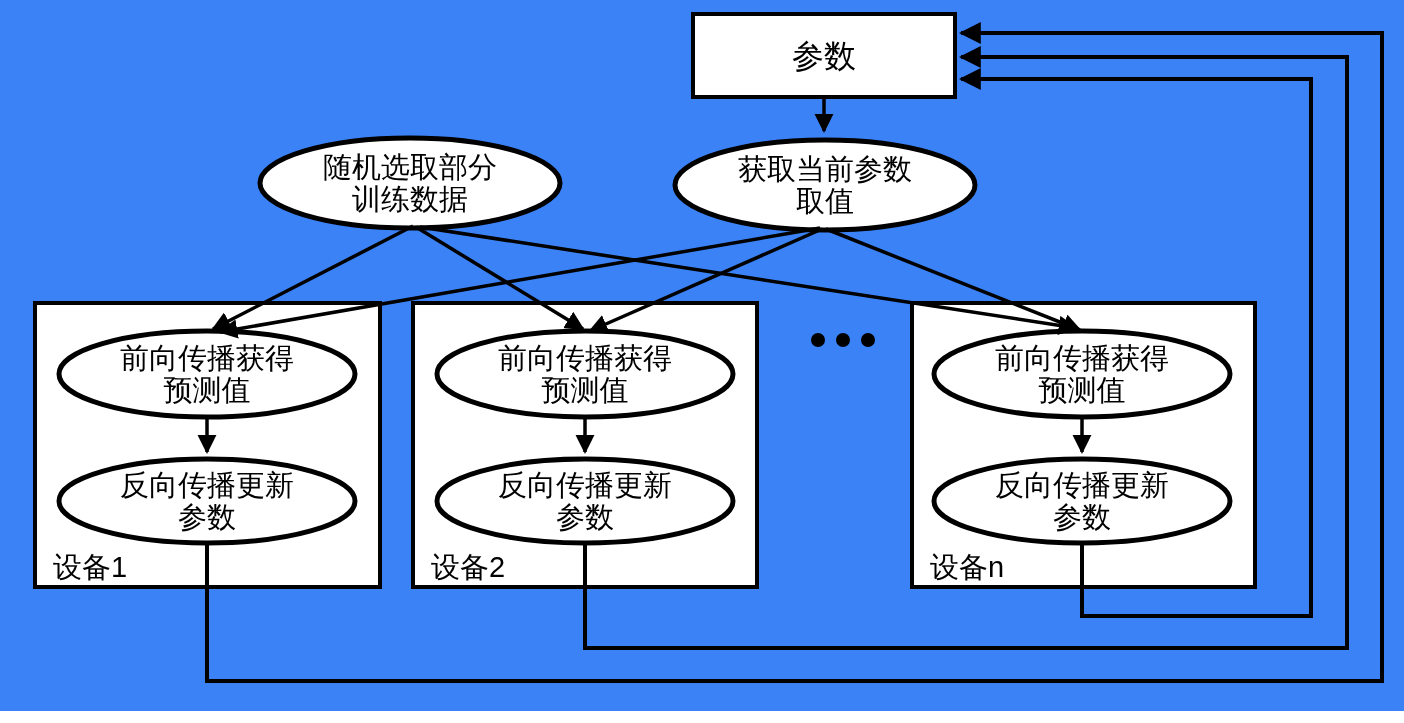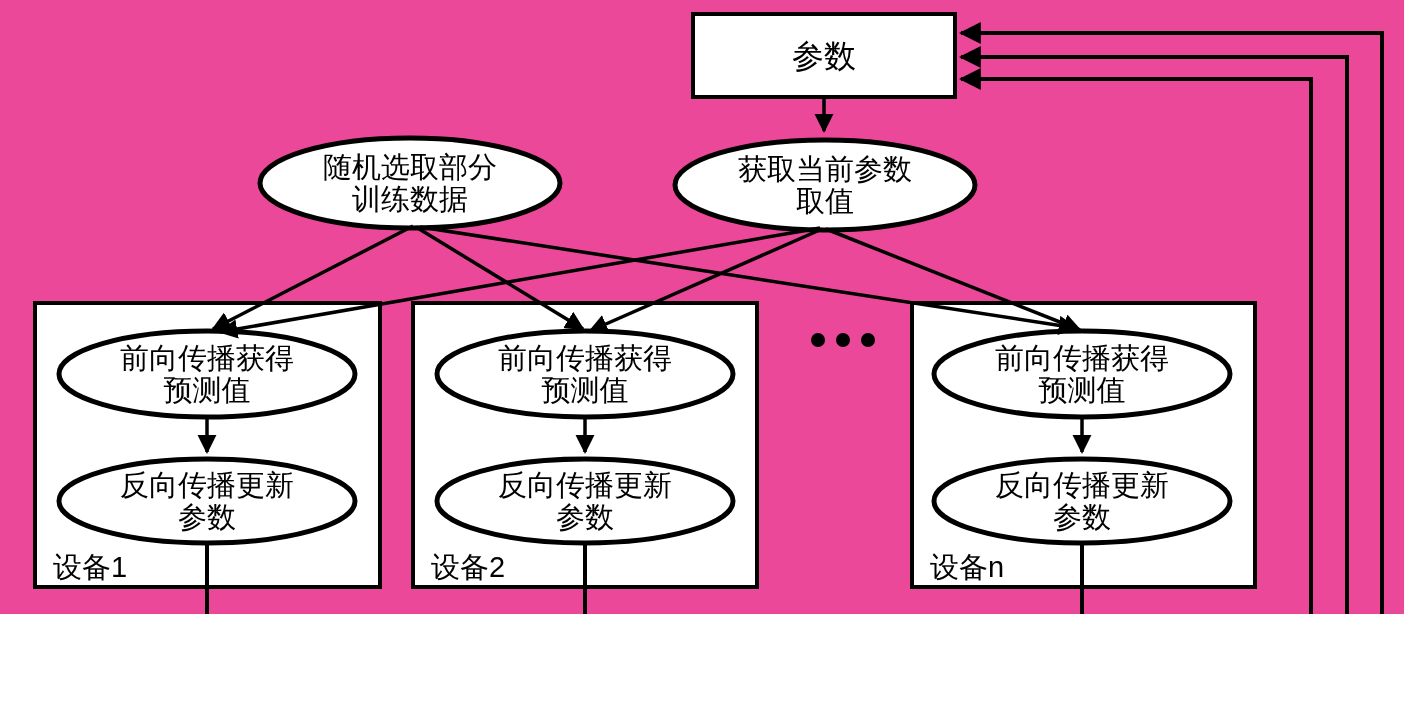--- a/index.html
+++ b/index.html
@@ -3,22 +3,22 @@
 <meta charset="utf-8">
 <style>
   html, body {
     margin: 0;
     padding: 0;
     background: #ffffff;
   }
   .stage {
     position: relative;
     width: 1404px;
-    height: 614px;
-    background: #ec4899;
+    height: 711px;
+    background: #3b82f6;
     overflow: hidden;
   }
   svg { display: block; }
   .box {
     fill: #ffffff;
     stroke: #000000;
     stroke-width: 4;
   }
   .node {
     fill: #ffffff;

